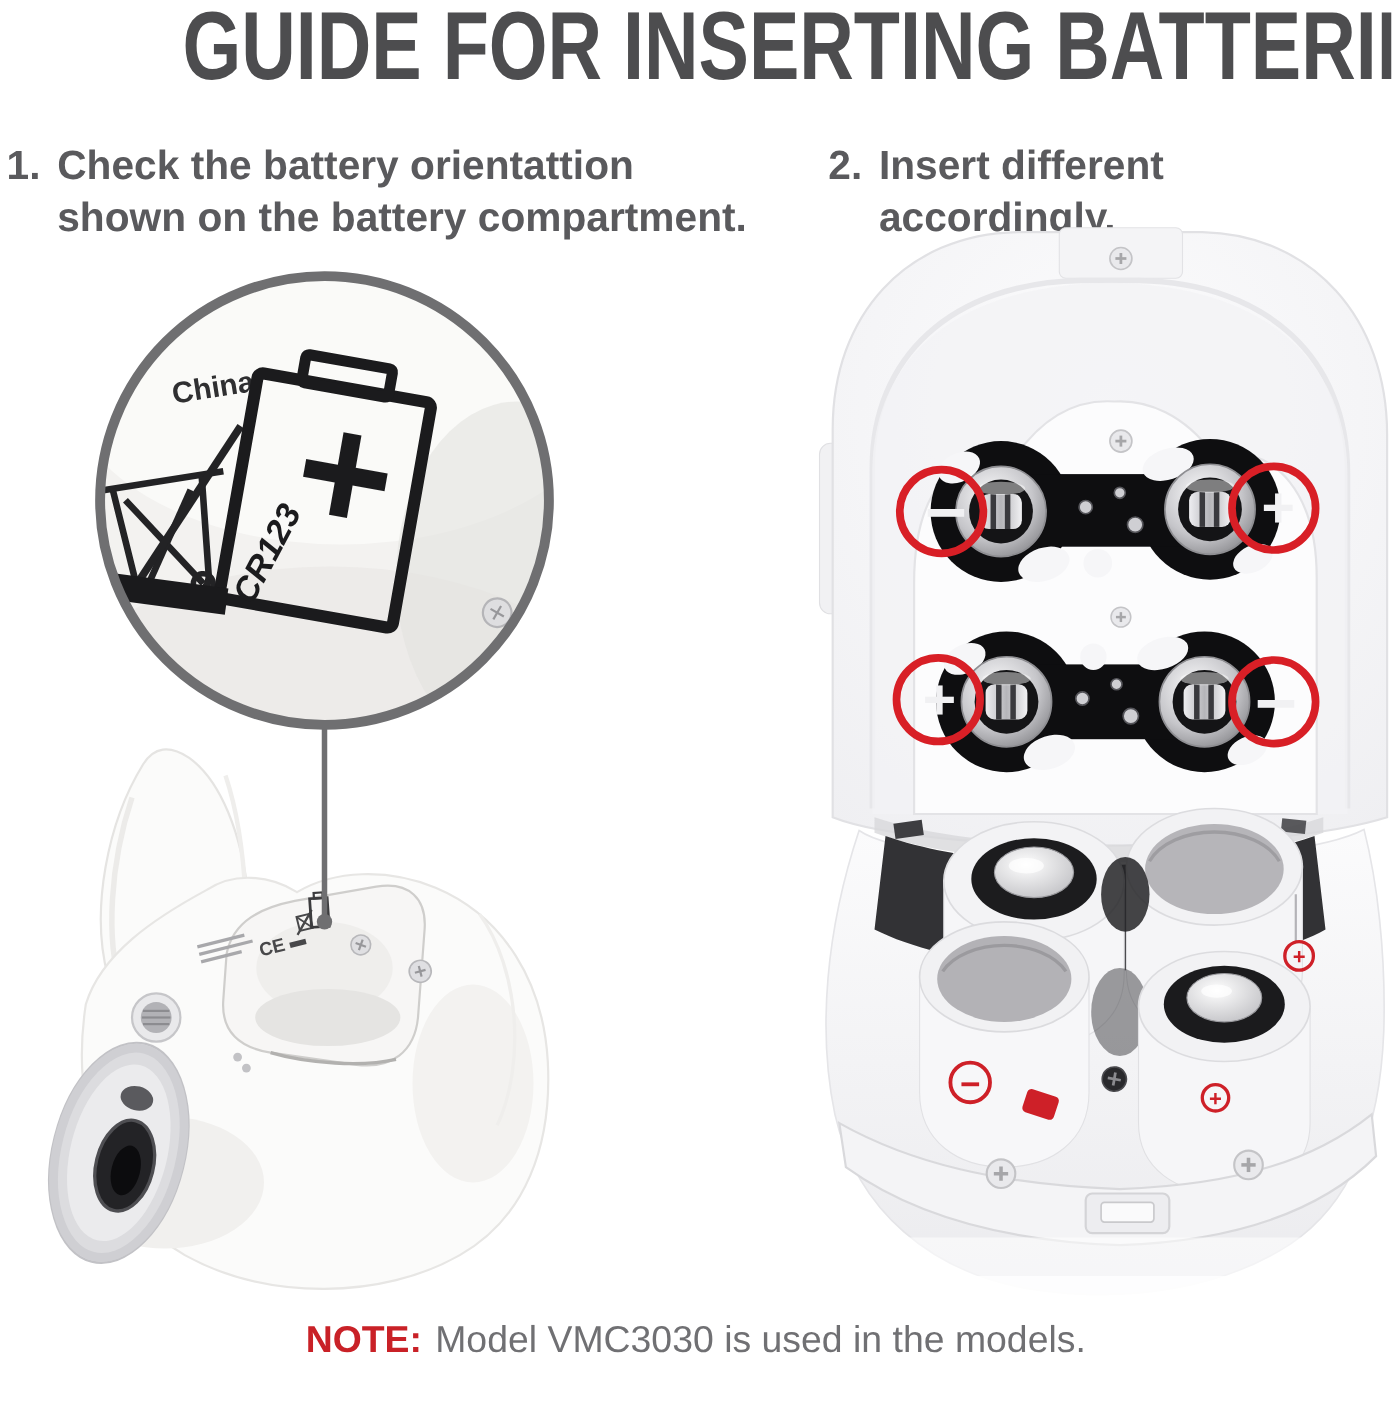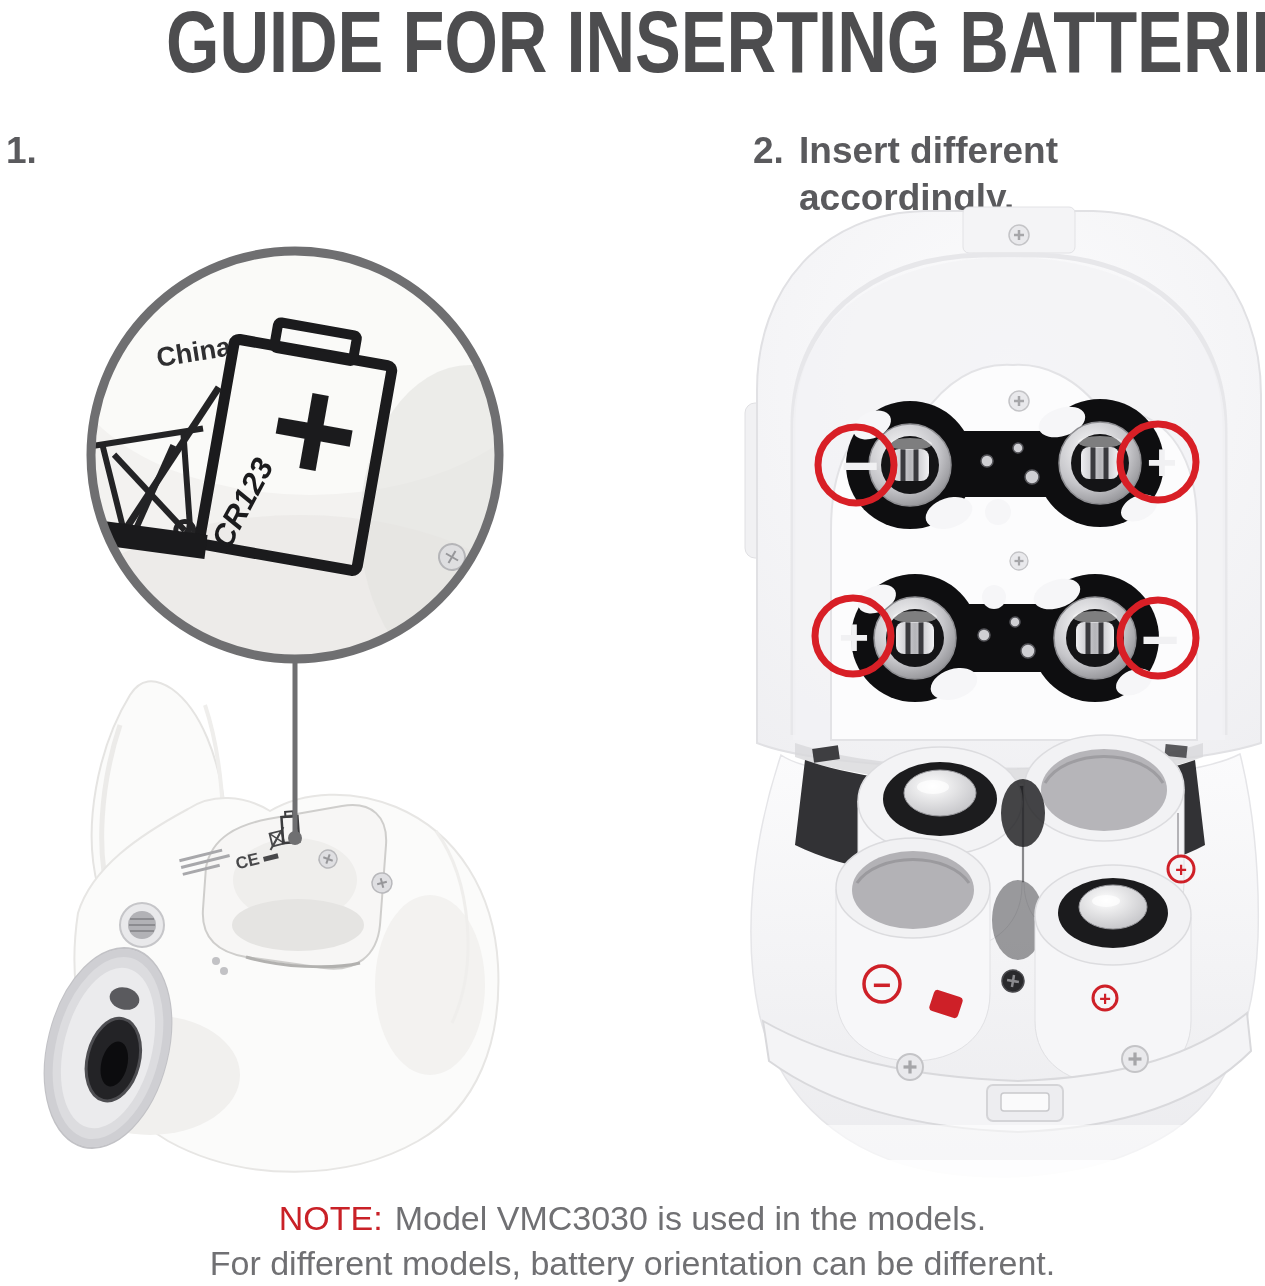--- a/index.html
+++ b/index.html
@@ -16,35 +16,37 @@
   }
   
   .step{position:absolute;top:127px;display:flex;align-items:flex-start;
     font-size:37px;line-height:47px;font-weight:bold;color:#5a5a5d;}
   .step .num{flex:none;width:46px;}
   .step1{left:6px;}
   .step2{left:753px;}
   
   .note{position:absolute;top:1196px;left:0;width:100%;text-align:center;
     font-size:34px;line-height:45px;color:#707073;}
-  .note .prefix{color:#c92127;margin-right:12px;}
+  .note .prefix{color:#c92127;margin-right:12px;font-weight:bold;}
   svg text{font-family:"Liberation Sans", sans-serif;}
 </style>
 </head>
 <body>
 
 <div class="canvas">
 
   <div class="title">
     <span class="title-inner">GUIDE FOR INSERTING BATTERIES</span>
   </div>
 
   <div class="step step1">
     <span class="num">1.</span>
     <span>
+      <span style="display:block">Check the battery orientattion</span>
+      <span style="display:block">shown on the battery compartment.</span>
     </span>
   </div>
 
   <div class="step step2">
     <span class="num">2.</span>
     <span>Insert different accordingly.</span>
   </div>
 
   <svg class="abs" style="left:0;top:225px;" width="520" height="980" viewBox="0 0 520 980">
     <defs>
@@ -325,16 +327,15 @@
 
       <rect x="0" y="930" width="530" height="70" fill="#ffffff" opacity="0.55"></rect>
       <rect x="0" y="965" width="530" height="35" fill="#ffffff" opacity="0.8"></rect>
     </g>
   </svg>
 
   <div class="note">
     <div>
       <span class="prefix">NOTE:</span><span>Model VMC3030 is used in the models.</span>
     </div>
-    <div>For different models, battery orientation can be different.</div>
   </div>
 
 </div>
 
 </body></html>

